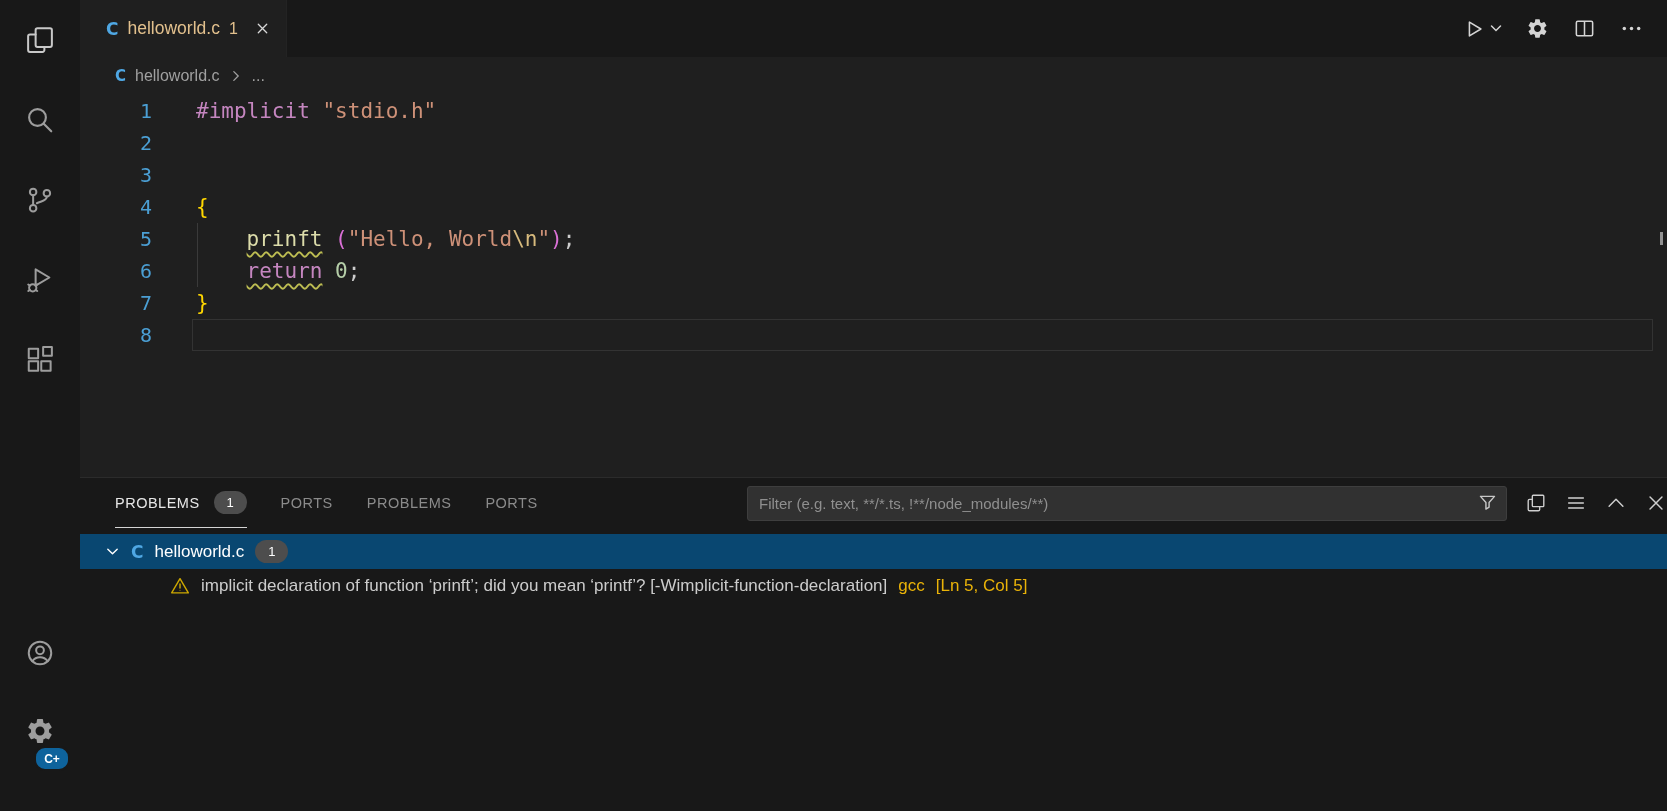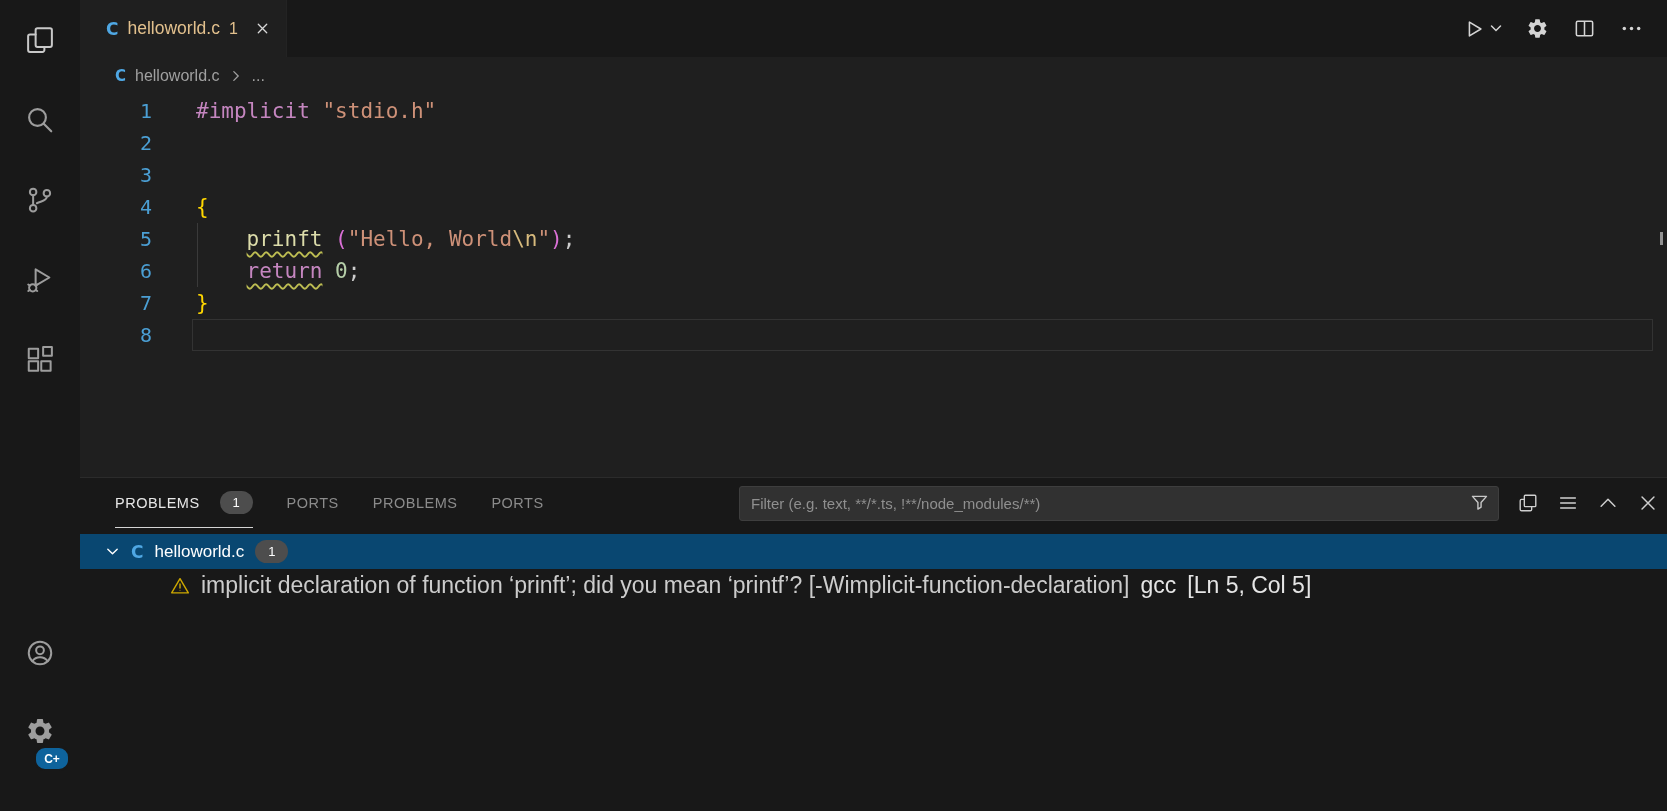--- a/index.html
+++ b/index.html
@@ -46,39 +46,39 @@
             text-decoration-thickness:1.6px;text-underline-offset:5px;}
   .line.current::after{content:"";position:absolute;left:112px;right:14px;top:0;bottom:0;
                        border:1px solid rgba(255,255,255,0.09);pointer-events:none;}
   .indent-guide{position:absolute;left:117px;top:128px;width:1px;height:64px;background:#3a3a3a;}
   .overview-mark{position:absolute;right:4px;top:137px;width:3px;height:13px;background:#a8a8a8;opacity:.85;}
 
   
   .panel{height:333px;background:#181818;border-top:1px solid #2b2b2b;display:flex;flex-direction:column;flex:none;}
   .panel-header{height:50px;display:flex;align-items:stretch;padding-left:35px;flex:none;}
   .panel-tabs{display:flex;gap:34px;}
-  .panel-tab{display:flex;align-items:center;gap:20px;font-size:14.5px;letter-spacing:.5px;color:#8b8b8b;
+  .panel-tab{display:flex;align-items:center;gap:14px;font-size:14.5px;letter-spacing:.5px;color:#8b8b8b;
              border-bottom:1px solid transparent;cursor:pointer;text-align:right;}
   .panel-tab.active{color:#e7e7e7;border-bottom-color:#d4d4d4;}
   .count-badge{background:#4d4d4d;color:#ffffff;border-radius:12px;min-width:23px;height:23px;padding:0 5px;
                display:inline-flex;align-items:center;justify-content:center;font-size:13px;letter-spacing:0;}
-  .panel-right{margin-left:auto;display:flex;align-items:center;gap:18px;padding-right:8px;}
+  .panel-right{margin-left:auto;display:flex;align-items:center;gap:18px;padding-right:0;}
   .filter-wrap{position:relative;width:760px;height:35px;}
   .filter-input{width:100%;height:100%;box-sizing:border-box;background:#313131;border:1px solid #3e3e3e;
                 border-radius:3px;color:#c5c5c5;font-size:15px;padding:0 40px 0 11px;font-family:inherit;outline:none;}
   .filter-input::placeholder{color:#8f8f8f;}
   .funnel{position:absolute;right:9px;top:6px;color:#c8c8c8;cursor:pointer;}
   .panel-action{color:#cfcfcf;display:flex;cursor:pointer;}
 
   .prob-file-row{margin-top:6px;height:35px;background:#094771;display:flex;align-items:center;gap:11px;
                  padding-left:25px;color:#ffffff;cursor:pointer;flex:none;}
   .pf-label{font-size:17px;color:#ffffff;}
-  .prob-msg-row{height:33px;display:flex;align-items:center;gap:11px;padding-left:90px;font-size:23px;
+  .prob-msg-row{height:33px;display:flex;align-items:center;gap:11px;padding-left:90px;font-size:17px;
                 color:#cccccc;cursor:pointer;flex:none;}
-  .msg-meta{color:#e5e5e5;}
+  .msg-meta{color:#eab308;}
 </style>
 </head>
 <body>
 
 <div class="root">
 
   <aside class="activitybar">
     <div class="ab-top">
       <div class="ab-icon bright">
         <svg width="30" height="30" viewBox="0 0 24 24" fill="none" stroke="currentColor" stroke-width="1.6" stroke-linejoin="round" stroke-linecap="round">

